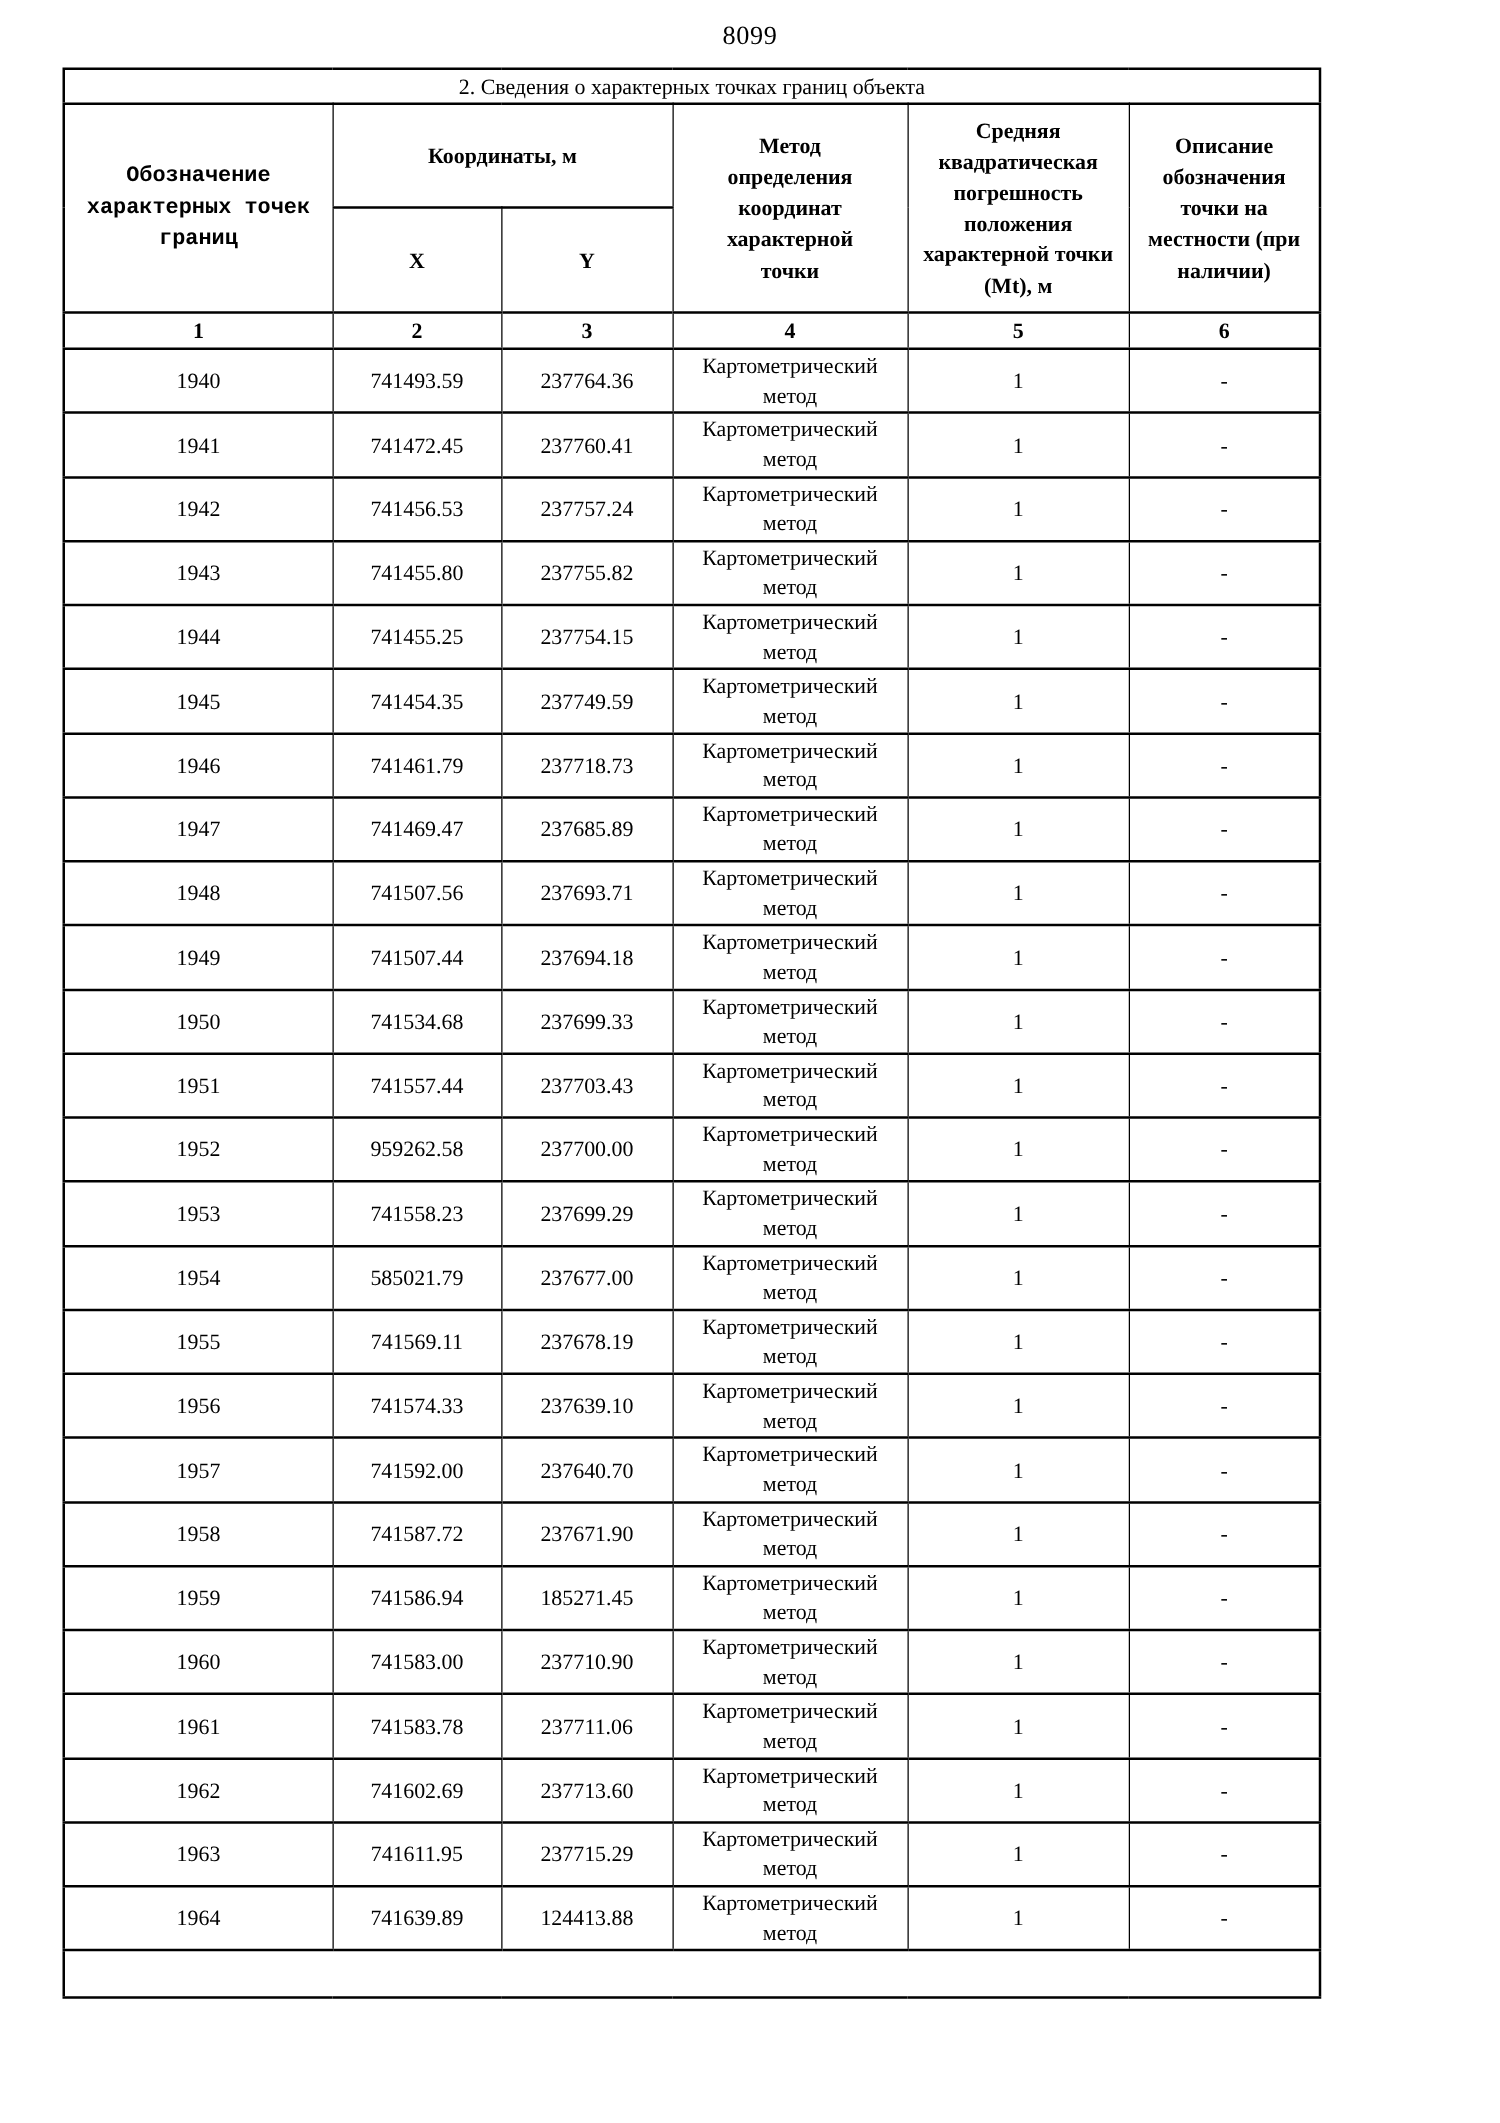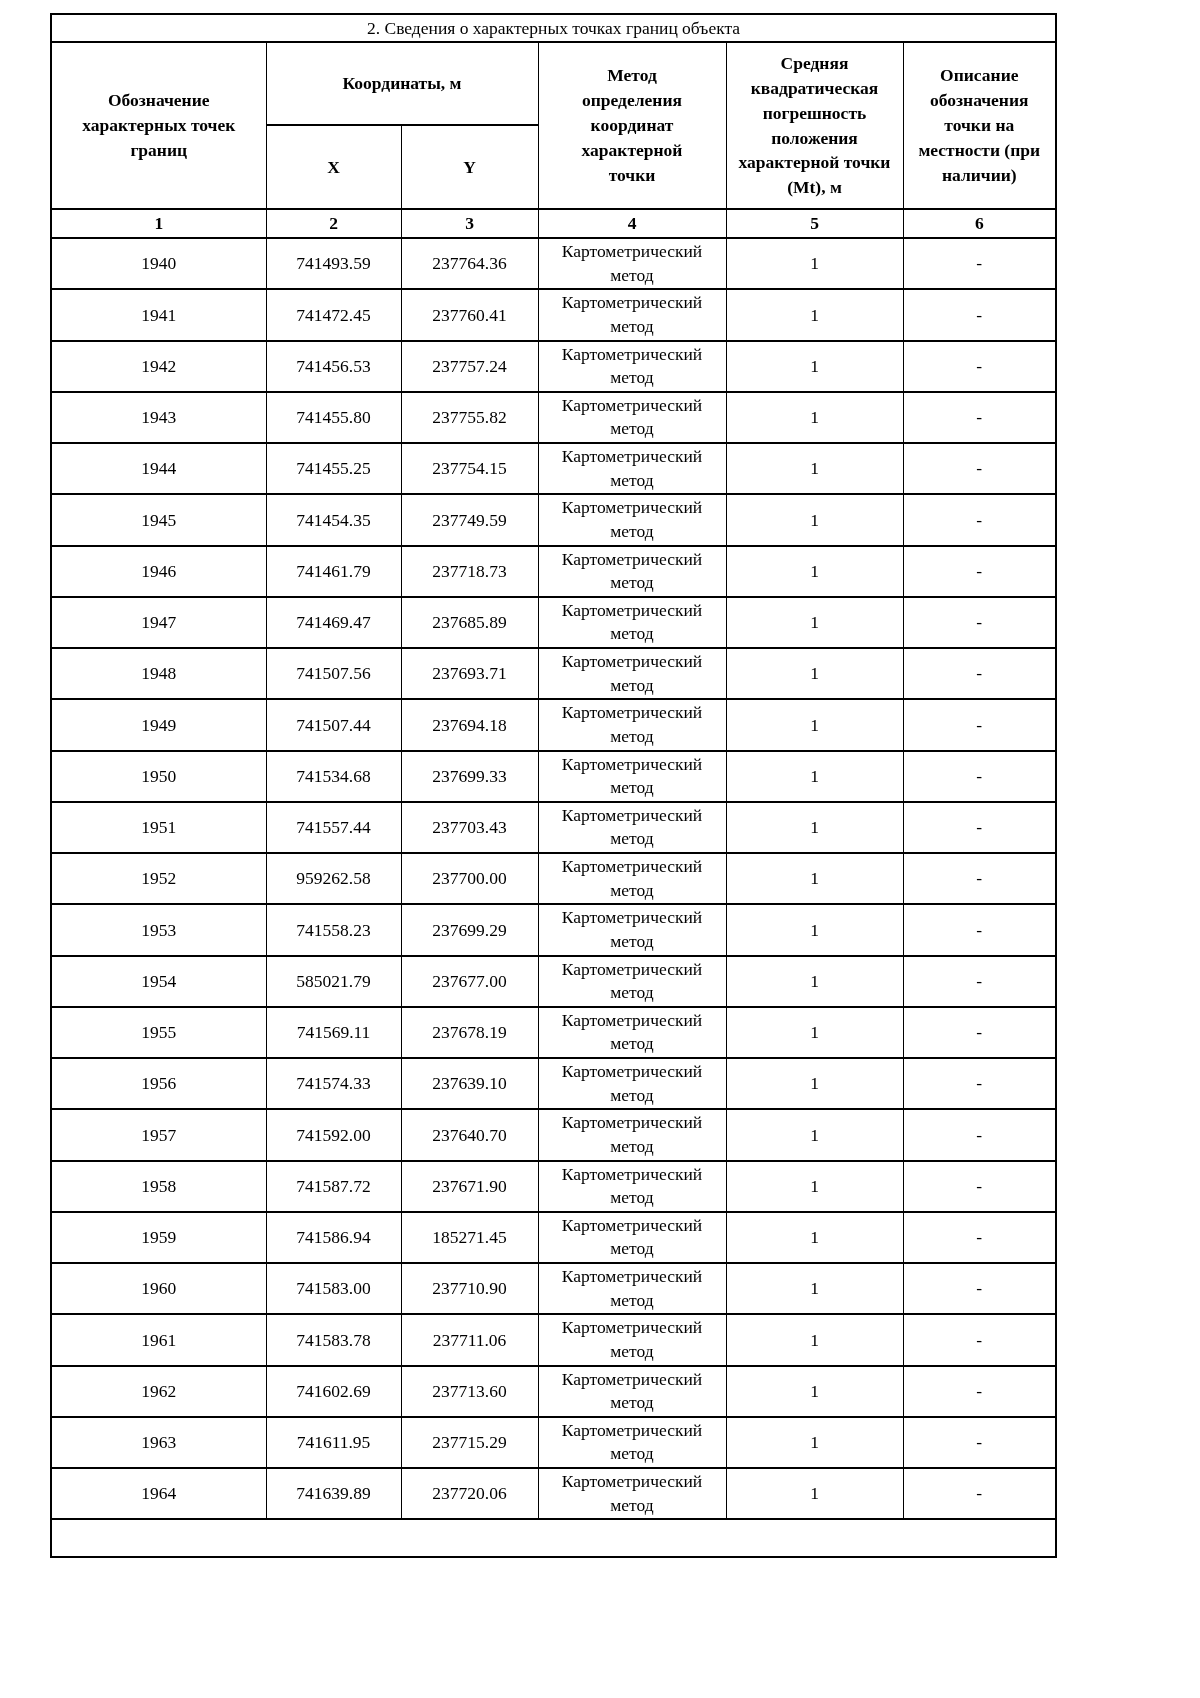--- a/index.html
+++ b/index.html
@@ -48,21 +48,21 @@
     font-weight: normal;
     height: 26px;
     padding: 2px 6px 2px 7px;
     font-size: 18px;
   }
   th {
     font-weight: bold;
     line-height: 1.42;
   }
   .hw { margin: 0 auto; }
-  .hw-col1   { max-width: 180px; }
+  .hw-col1   { max-width: 180px; font-family: Liberation Mono, monospace; }
   .hw-coords { max-width: 130px; }
   .hw-method { max-width: 125px; }
   .hw-mt     { max-width: 160px; }
   .hw-desc   { max-width: 145px; text-align: center; }
   tr.group-row th { height: 81px; }
   tr.xy-row th { height: 82px; }
   tr.numbers-row td {
     font-weight: bold;
     height: 27px;
   }
@@ -76,20 +76,21 @@
   }
   tr.empty-row td {
     height: 36px;
   }
 </style>
 </head>
 <body>
 
 <div class="page">
 
+  <div class="page-number">8099</div>
 
   <table class="main">
     <colgroup>
       <col style="width:215px">
       <col style="width:135px">
       <col style="width:137px">
       <col style="width:188px">
       <col style="width:177px">
       <col style="width:153px">
     </colgroup>
@@ -320,21 +321,21 @@
     <td>1963</td>
     <td>741611.95</td>
     <td>237715.29</td>
     <td class="method-cell">Картометрический метод</td>
     <td>1</td>
     <td>-</td>
   </tr>
         <tr class="data-row">
     <td>1964</td>
     <td>741639.89</td>
-    <td>237720.06</td>
+    <td>124413.88</td>
     <td class="method-cell">Картометрический метод</td>
     <td>1</td>
     <td>-</td>
   </tr>
       </tbody>
 
     <tbody>
       <tr class="empty-row">
         <td colspan="6"></td>
       </tr>

